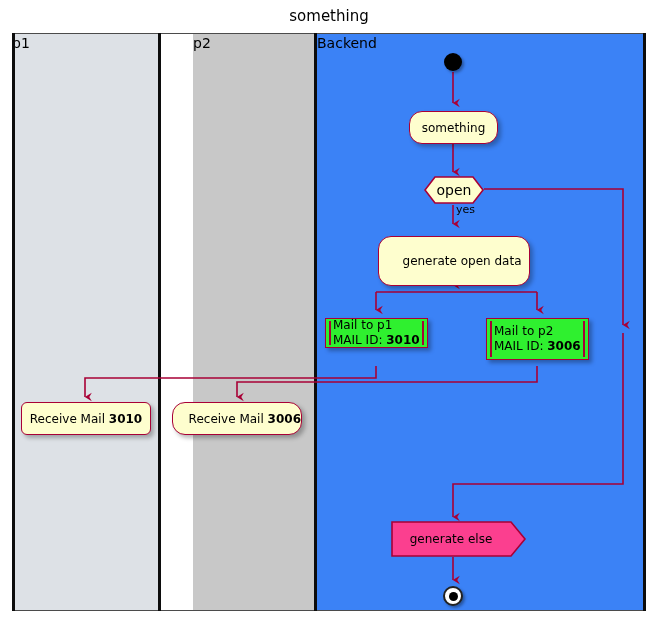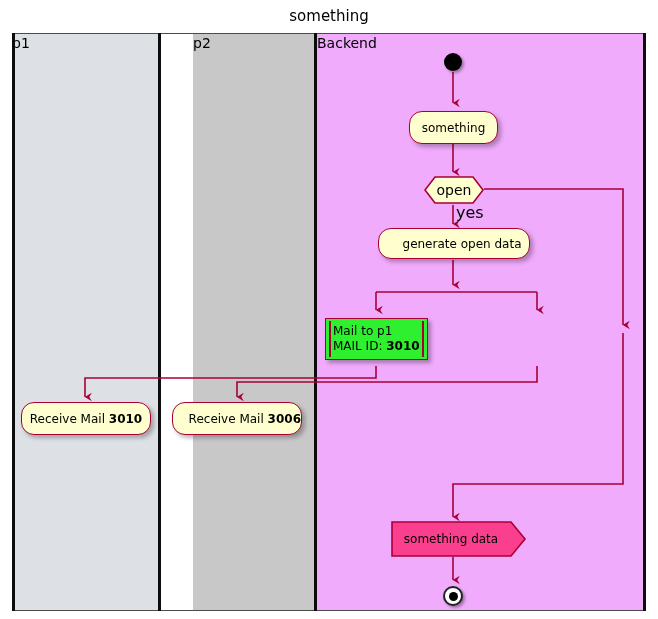--- a/index.html
+++ b/index.html
@@ -39,21 +39,21 @@
     position: absolute;
     top: 2px;
     width: 100%;
     text-align: left;
     font-size: 14px;
     color: #000000;
     font-family: "DejaVu Sans", sans-serif;
   }
   #lane-p1 { left: 12px;  width: 149px; background: #DDE1E6; }
   #lane-p2 { left: 161px; width: 156px; background: #C8C8C8; margin-left: 32px; }
-  #lane-backend { left: 317px; width: 328px; background: #f0abfc; }
+  #lane-backend { left: 317px; width: 328px; background: #3b82f6; }
 
   .lane-sep {
     position: absolute;
     top: 33px;
     width: 3px;
     height: 578px;
     background: #0c0c0c;
   }
   #sep-left   { left: 12px; }
   #sep-1      { left: 158px; }
@@ -175,21 +175,21 @@
     content: "";
     position: absolute;
     left: 3.5px; top: 3.5px;
     width: 9px; height: 9px;
     border-radius: 50%;
     background: #000000;
   }
 
   .edge-label {
     position: absolute;
-    font-size: 16px;
+    font-size: 11px;
     color: #000000;
     font-family: "DejaVu Sans", sans-serif;
   }
   #arrow-svg {
     position: absolute;
     left: 0; top: 0;
     width: 658px;
     height: 619px;
     pointer-events: none;
   }
@@ -258,44 +258,52 @@
 
   <div class="diamond-wrap" style="left:424px; top:176px; width:60px; height:28px;">
     <svg width="60" height="28">
       <polygon points="11,1 49,1 59,14 49,27 11,27 1,14" fill="#FEFECE" stroke="#A80036" stroke-width="1.6"></polygon>
     </svg>
     <div class="diamond-label">open</div>
   </div>
 
   <div class="edge-label" style="left:456px; top:203px;">yes</div>
 
-  <div class="node activity" style="left:378px; top:228px; width:152px; height:31px;padding-left:16px;">
+  <div class="node activity" style="left:378px; top:236px; width:152px; height:50px;padding-left:16px;">
     <span>generate open data</span>
   </div>
 
-  <div class="node mailbox" style="left:325px; top:318px; width:103px; height:42px;">
+  <div class="node mailbox" style="left:325px; top:318px; width:103px; height:30px;">
     <span class="left-bar"></span>
     <span class="right-bar"></span>
     <div>Mail to p1</div>
     <div>
       <span>MAIL ID: </span><span class="mail-id-num">3010</span>
     </div>
   </div>
 
-
-  <div class="node activity" style="left:21px; top:402px; width:130px; height:33px;">
+  <div class="node mailbox" style="left:486px; top:318px; width:103px; height:42px;">
+    <span class="left-bar"></span>
+    <span class="right-bar"></span>
+    <div>Mail to p2</div>
+    <div>
+      <span>MAIL ID: </span><span class="mail-id-num">3006</span>
+    </div>
+  </div>
+
+  <div class="node activity" style="left:21px; top:402px; width:130px; height:33px;border-radius:6px;">
     <span><span>Receive Mail </span><b>3010</b></span>
   </div>
 
   <div class="node activity" style="left:172px; top:402px; width:130px; height:33px;justify-content:flex-end;">
     <span><span>Receive Mail </span><b>3006</b></span>
   </div>
 
   <div class="pentagon-wrap" style="left:391px; top:521px; width:136px; height:36px;">
     <svg width="139" height="39">
       <polygon points="1,1 120,1 134,18 120,35 1,35" fill="#FB3F8F" stroke="#A80036" stroke-width="1.6"></polygon>
     </svg>
-    <div class="pentagon-label">something data</div>
+    <div class="pentagon-label">generate else</div>
   </div>
 
   <div class="end-dot" style="left:443px; top:586px;"></div>
 
 </div>
 
 </body></html>

